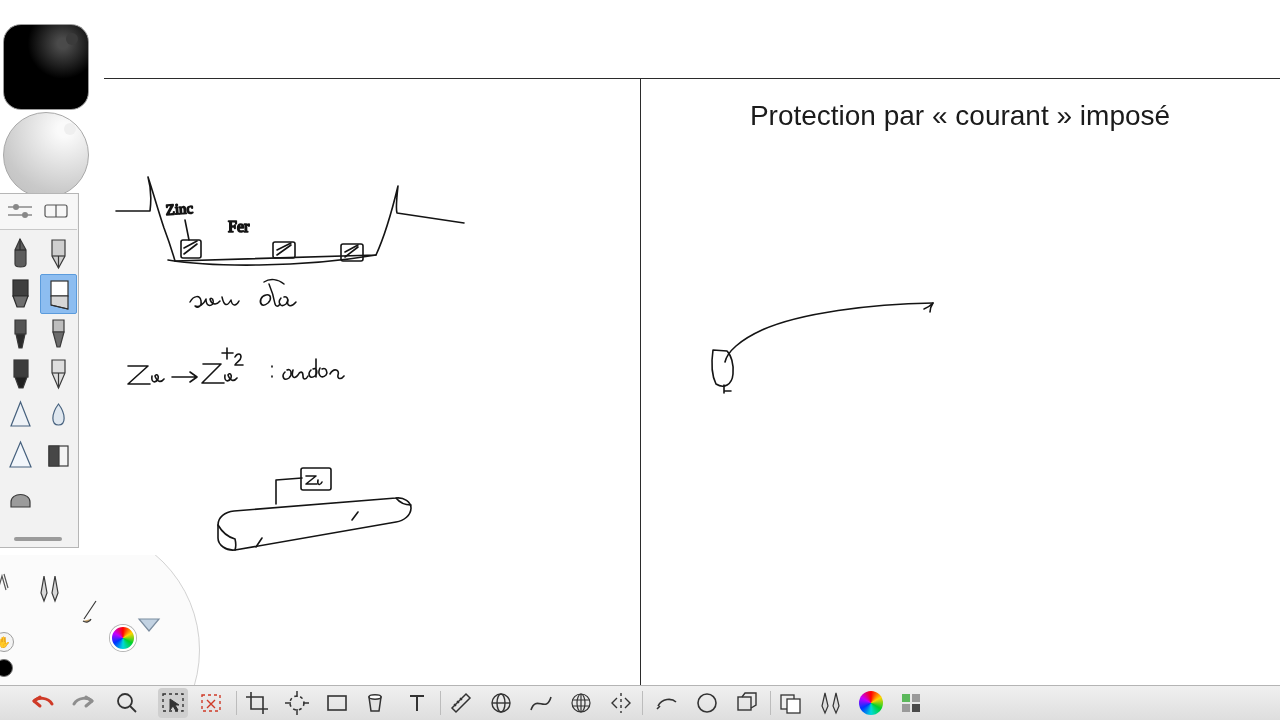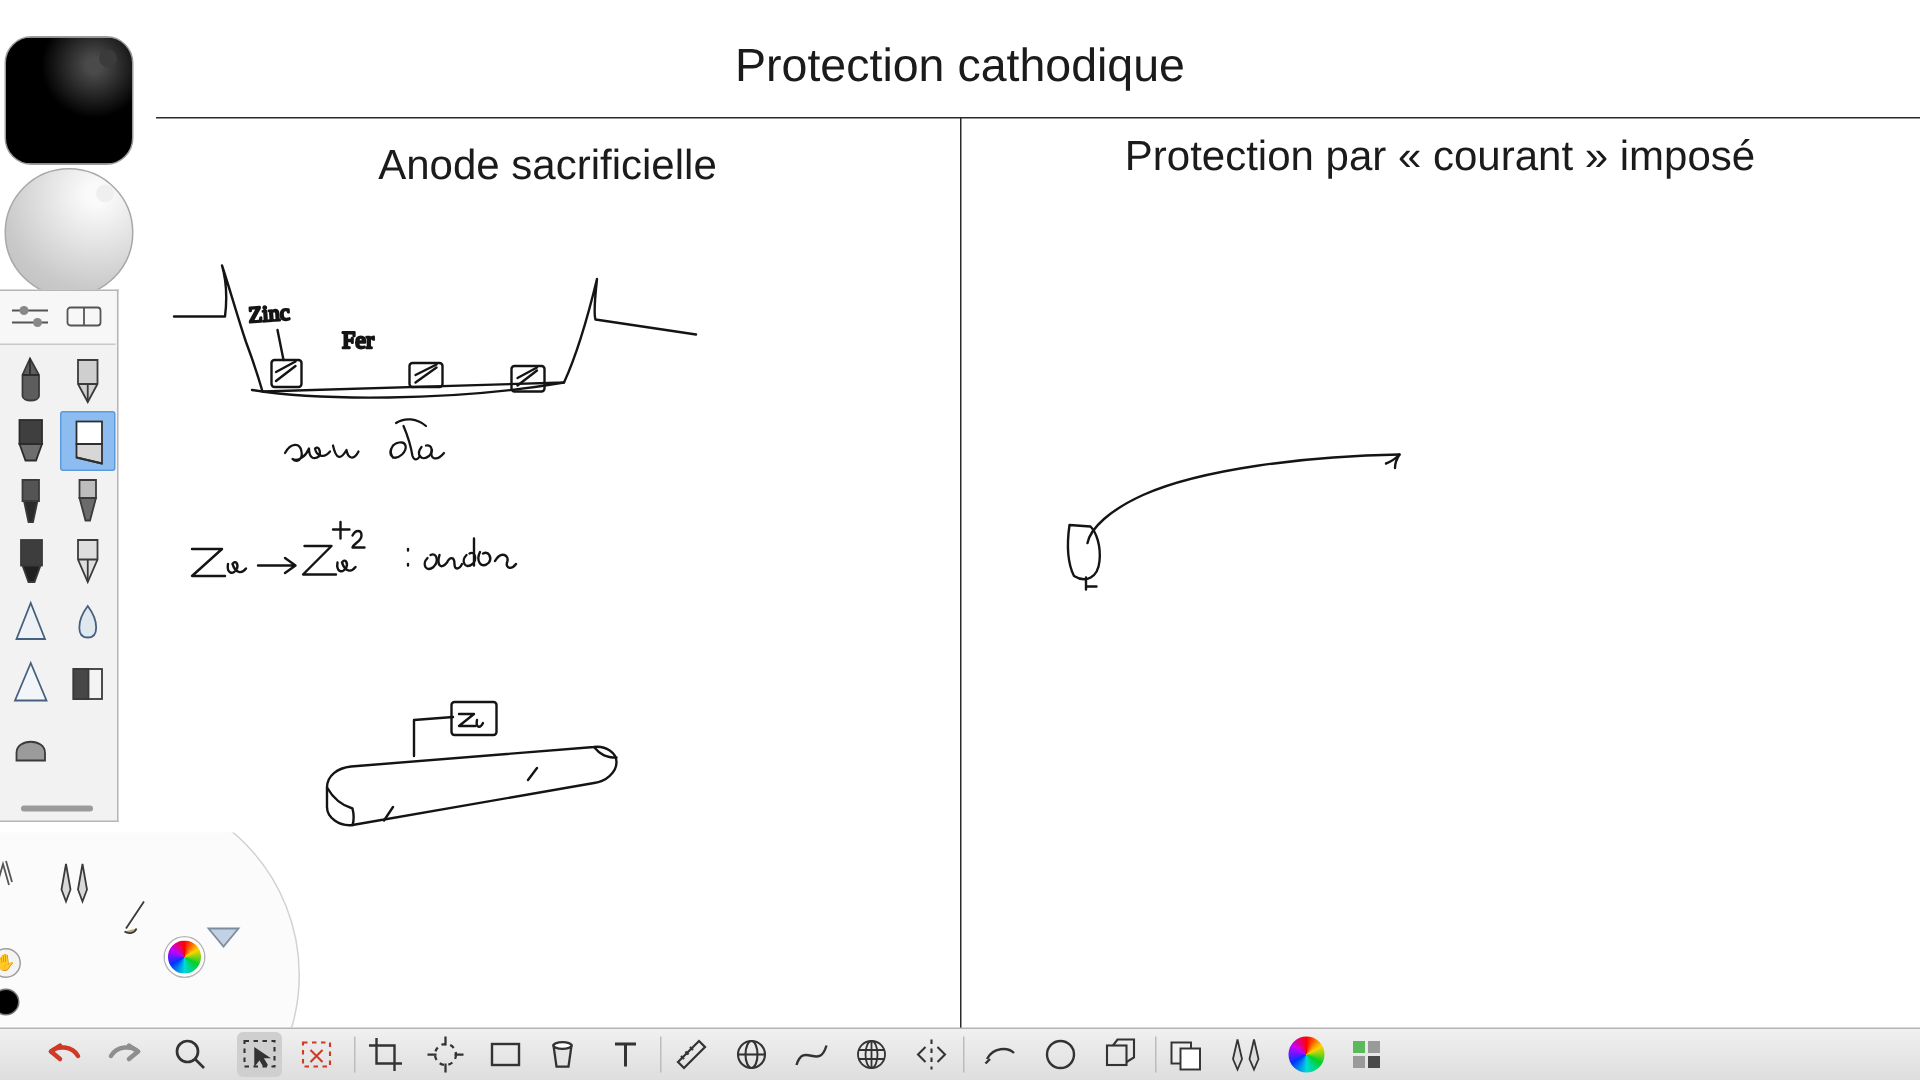--- a/index.html
+++ b/index.html
@@ -85,21 +85,21 @@
   .col-heading-left {
     position: absolute;
     left: 130px; top: 80px;
     width: 470px;
     text-align: center;
     font-size: 28px;
     color: #1b1b1b;
   }
   .col-heading-right {
     position: absolute;
-    left: 660px; top: 74px;
+    left: 660px; top: 86px;
     width: 600px;
     text-align: center;
     font-size: 28px;
     color: #1b1b1b;
   }
 
   .ink { position: absolute; left: 0; top: 0; width: 1280px; height: 672px; pointer-events: none; }
 
   
   .pen-palette {
@@ -250,25 +250,23 @@
   .tb-glyph { position: absolute; left: 0; top: 0; width: 30px; height: 30px; }
 </style>
 </head>
 <body>
 
 <div id="app">
 
 
   <div class="page">
 
-    <div class="page-heading">Protection cathodique</div>
     <div class="heading-rule"></div>
     <div class="column-divider"></div>
 
-    <div class="col-heading-left">Anode sacrificielle</div>
     <div class="col-heading-right">Protection par « courant » imposé</div>
 
     <svg class="ink" viewBox="0 0 1280 672">
       <g fill="none" stroke="#141414" stroke-width="1.6" stroke-linecap="round" stroke-linejoin="round">
 
         <path d="M116 197 L150 197 C152 181 150 170 148 163 C153 178 158 196 164 214 C170 230 173 240 175 247 L376 241 C382 228 390 205 398 172 C396 190 396 196 397 199 L464 209"></path>
 
         <path d="M168 246 C210 253 300 254 376 241"></path>
 
         <text x="166" y="201" font-family="Liberation Serif, serif" font-size="15" fill="#141414" transform="rotate(-4 166 201)">Zinc</text>

